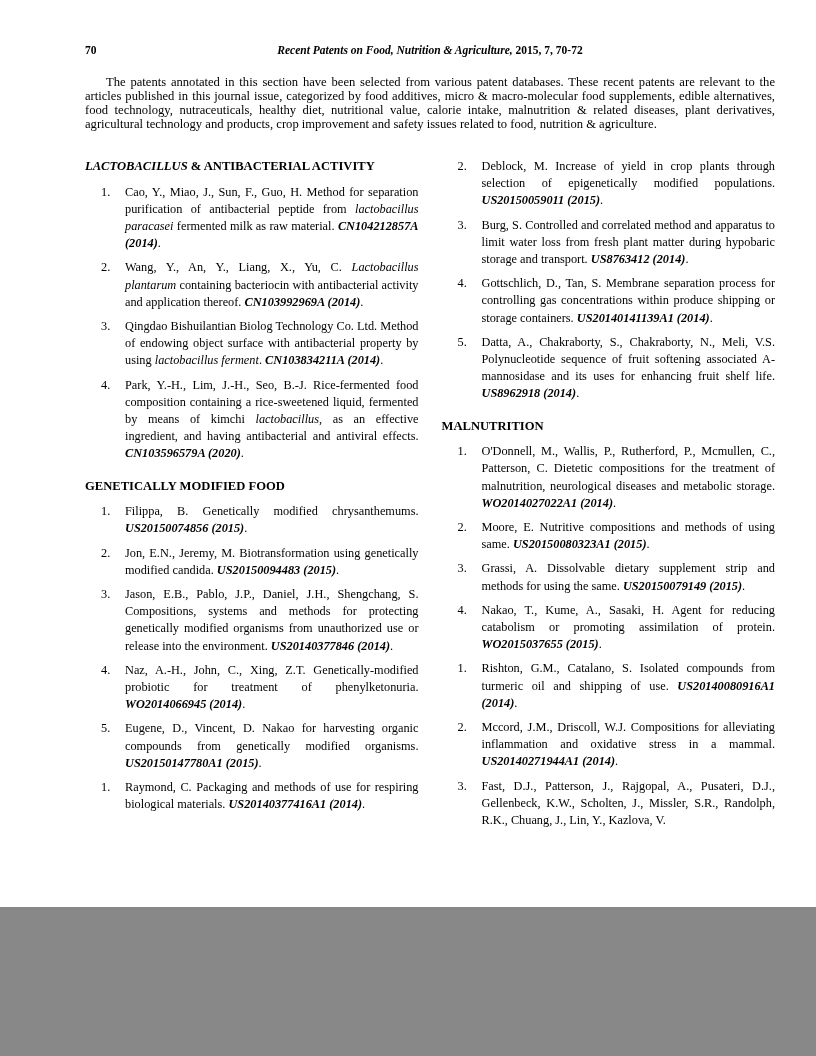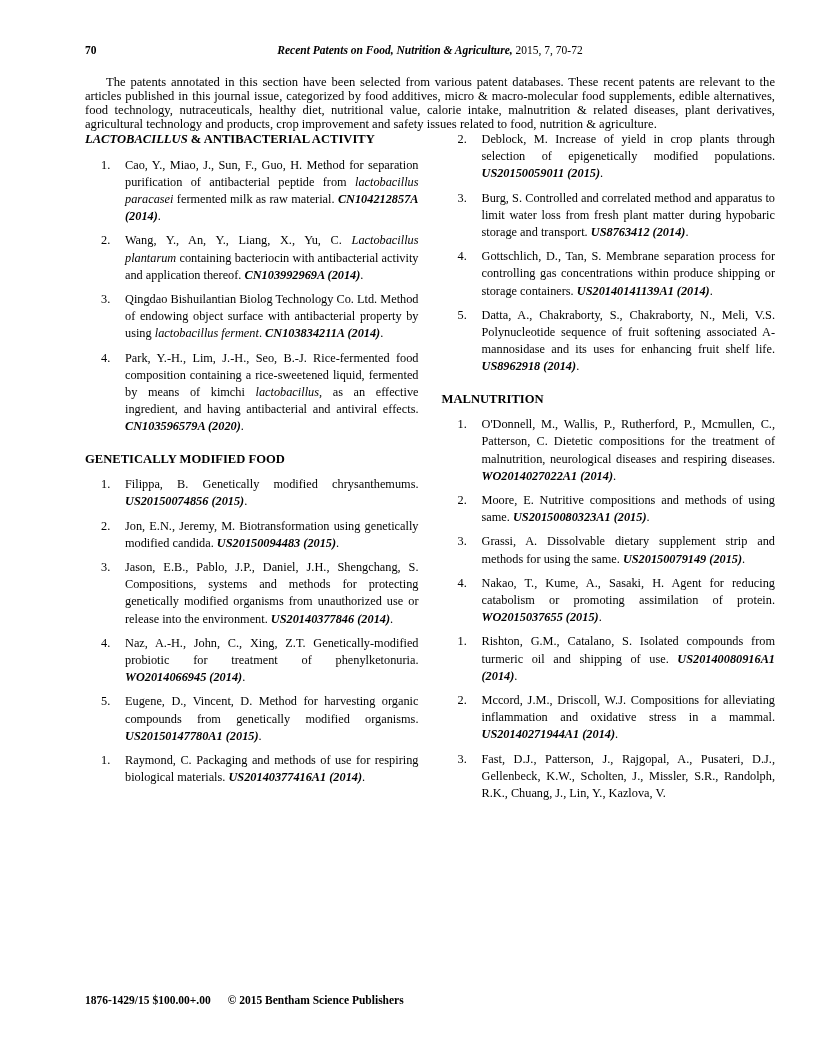--- a/index.html
+++ b/index.html
@@ -1,52 +1,53 @@
 <!DOCTYPE html>
 <html><head>
 <meta charset="utf-8">
 <style>
   * { margin: 0; padding: 0; box-sizing: border-box; }
   html, body { background: #888; }
   .page {
     position: relative;
-    width: 816px; height: 1056px;
+    width: 816px; height: 907px;
     margin: 0 auto;
     background: #ffffff;
     color: #000;
     font-family: "Liberation Serif", "DejaVu Serif", serif;
     padding: 44px 41px 0 85px;
     overflow: hidden;
   }
   .running-head {
     position: relative;
     height: 16px;
     font-size: 11.5px;
     font-weight: bold;
   }
   .page-num { position: absolute; left: 0; top: 0; }
   .journal-ref { display: block; text-align: center; }
   .journal-ref .jr-it { font-style: italic; font-weight: bold; }
-  .journal-ref .jr-rest { font-weight: normal; text-align: center; }
+  .journal-ref .jr-rest { font-weight: bold; text-align: center; }
   .title {
     margin-top: 20px;
     font-size: 18px;
     font-weight: bold;
     letter-spacing: 0.2px;
   }
   .intro {
     margin-top: 15px;
     font-size: 12.6px;
     line-height: 14px;
     text-align: justify;
     text-indent: 21px;
   }
   .cols {
     display: flex;
     gap: 23px;
+    margin-top: 27px;
   }
   .col { width: 334px; font-size: 12.3px; line-height: 17.2px; }
   .col > :first-child { margin-top: 0 !important; }
   .section-heading {
     font-size: 12.6px;
     font-weight: bold;
     line-height: 17.6px;
     text-align: justify;
     margin: 15px 0 8px 0;
   }
@@ -103,36 +104,36 @@
           <li><span>Wang, Y., An, Y., Liang, X., Yu, C. </span><span class="it">Lactobacillus plantarum</span><span> containing bacteriocin with antibacterial activity and application thereof. </span><span class="bi">CN103992969A (2014)</span><span>.</span></li>
           <li><span>Qingdao Bishuilantian Biolog Technology Co. Ltd. Method of endowing object surface with antibacterial property by using </span><span class="it">lactobacillus ferment</span><span>. </span><span class="bi">CN103834211A (2014)</span><span>.</span></li>
           <li><span>Park, Y.-H., Lim, J.-H., Seo, B.-J. Rice-fermented food composition containing a rice-sweetened liquid, fermented by means of kimchi </span><span class="it">lactobacillus</span><span>, as an effective ingredient, and having antibacterial and antiviral effects. </span><span class="bi">CN103596579A (2020)</span><span>.</span></li>
         </ol>
         <h2 class="section-heading"><span class="bd">GENETICALLY MODIFIED FOOD</span></h2>
         <ol class="ref-list">
           <li><span>Filippa, B. Genetically modified chrysanthemums. </span><span class="bi">US20150074856 (2015)</span><span>.</span></li>
           <li><span>Jon, E.N., Jeremy, M. Biotransformation using genetically modified candida. </span><span class="bi">US20150094483 (2015)</span><span>.</span></li>
           <li><span>Jason, E.B., Pablo, J.P., Daniel, J.H., Shengchang, S. Compositions, systems and methods for protecting genetically modified organisms from unauthorized use or release into the environment. </span><span class="bi">US20140377846 (2014)</span><span>.</span></li>
           <li><span>Naz, A.-H., John, C., Xing, Z.T. Genetically-modified probiotic for treatment of phenylketonuria. </span><span class="bi">WO2014066945 (2014)</span><span>.</span></li>
-          <li><span>Eugene, D., Vincent, D. Method for harvesting organic compounds from genetically modified organisms. </span><span class="bi">US20150147780A1 (2015)</span><span>.</span></li>
+          <li><span>Eugene, D., Vincent, D. Nakao for harvesting organic compounds from genetically modified organisms. </span><span class="bi">US20150147780A1 (2015)</span><span>.</span></li>
         </ol>
         <ol class="ref-list">
           <li><span>Raymond, C. Packaging and methods of use for respiring biological materials. </span><span class="bi">US20140377416A1 (2014)</span><span>.</span></li>
         </ol>
       </div>
     <div class="col">
         <ol class="ref-list" style="counter-reset: ref 1;">
           <li><span>Deblock, M. Increase of yield in crop plants through selection of epigenetically modified populations. </span><span class="bi">US20150059011 (2015)</span><span>.</span></li>
           <li><span>Burg, S. Controlled and correlated method and apparatus to limit water loss from fresh plant matter during hypobaric storage and transport. </span><span class="bi">US8763412 (2014)</span><span>.</span></li>
           <li><span>Gottschlich, D., Tan, S. Membrane separation process for controlling gas concentrations within produce shipping or storage containers. </span><span class="bi">US20140141139A1 (2014)</span><span>.</span></li>
           <li><span>Datta, A., Chakraborty, S., Chakraborty, N., Meli, V.S. Polynucleotide sequence of fruit softening associated A-mannosidase and its uses for enhancing fruit shelf life. </span><span class="bi">US8962918 (2014)</span><span>.</span></li>
         </ol>
         <h2 class="section-heading"><span class="bd">MALNUTRITION</span></h2>
         <ol class="ref-list">
-          <li><span>O'Donnell, M., Wallis, P., Rutherford, P., Mcmullen, C., Patterson, C. Dietetic compositions for the treatment of malnutrition, neurological diseases and respiring diseases. </span><span class="bi">WO2014027022A1 (2014)</span><span>.</span></li>
+          <li><span>O'Donnell, M., Wallis, P., Rutherford, P., Mcmullen, C., Patterson, C. Dietetic compositions for the treatment of malnutrition, neurological diseases and metabolic storage. </span><span class="bi">WO2014027022A1 (2014)</span><span>.</span></li>
           <li><span>Moore, E. Nutritive compositions and methods of using same. </span><span class="bi">US20150080323A1 (2015)</span><span>.</span></li>
           <li><span>Grassi, A. Dissolvable dietary supplement strip and methods for using the same. </span><span class="bi">US20150079149 (2015)</span><span>.</span></li>
           <li><span>Nakao, T., Kume, A., Sasaki, H. Agent for reducing catabolism or promoting assimilation of protein. </span><span class="bi">WO2015037655 (2015)</span><span>.</span></li>
         </ol>
         <ol class="ref-list">
           <li><span>Rishton, G.M., Catalano, S. Isolated compounds from turmeric oil and shipping of use. </span><span class="bi">US20140080916A1 (2014)</span><span>.</span></li>
           <li><span>Mccord, J.M., Driscoll, W.J. Compositions for alleviating inflammation and oxidative stress in a mammal. </span><span class="bi">US20140271944A1 (2014)</span><span>.</span></li>
           <li><span>Fast, D.J., Patterson, J., Rajgopal, A., Pusateri, D.J., Gellenbeck, K.W., Scholten, J., Missler, S.R., Randolph, R.K., Chuang, J., Lin, Y., Kazlova, V.</span></li>
         </ol>
       </div>

